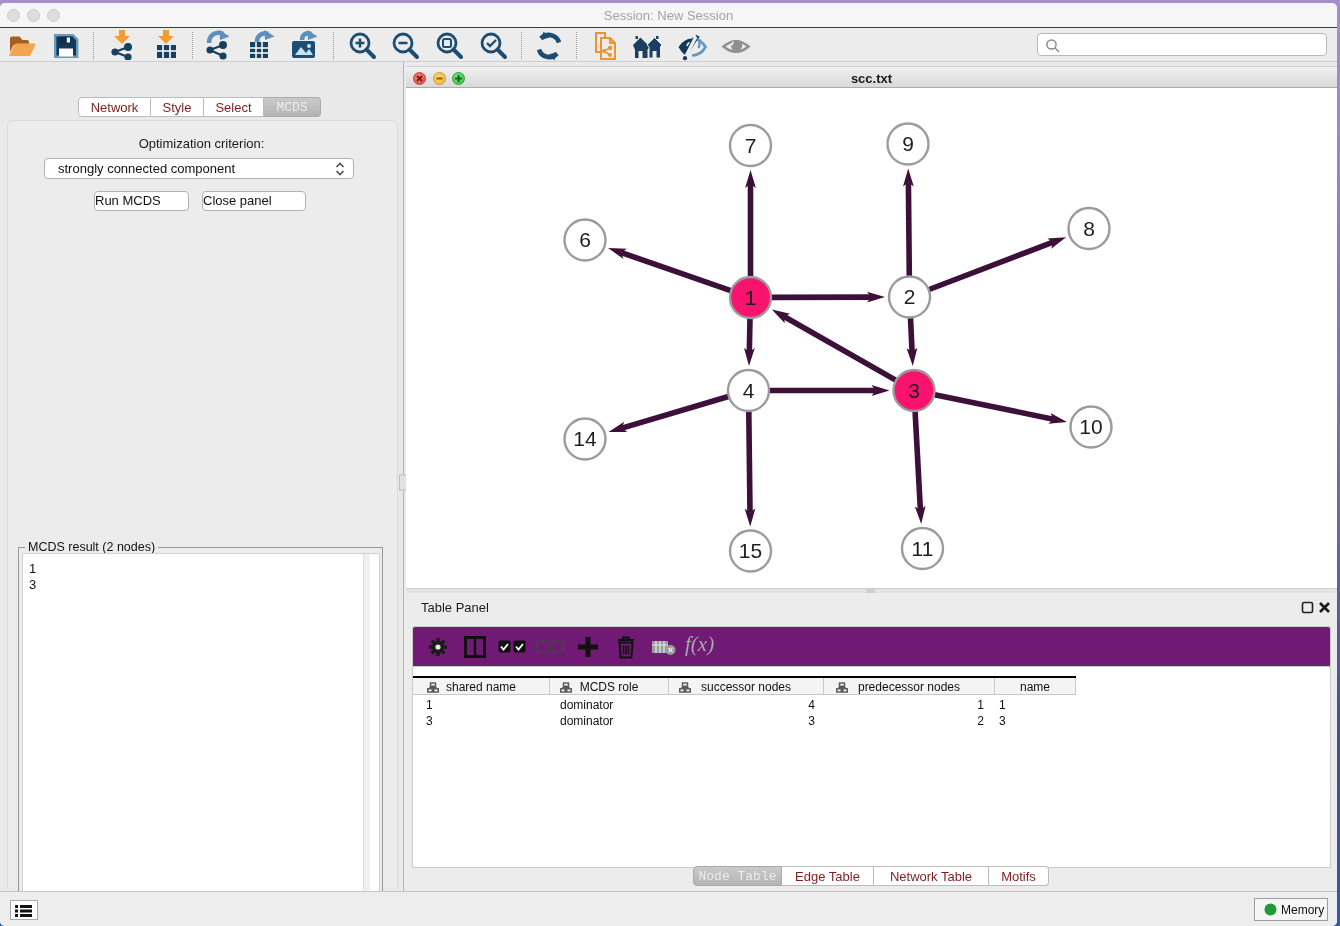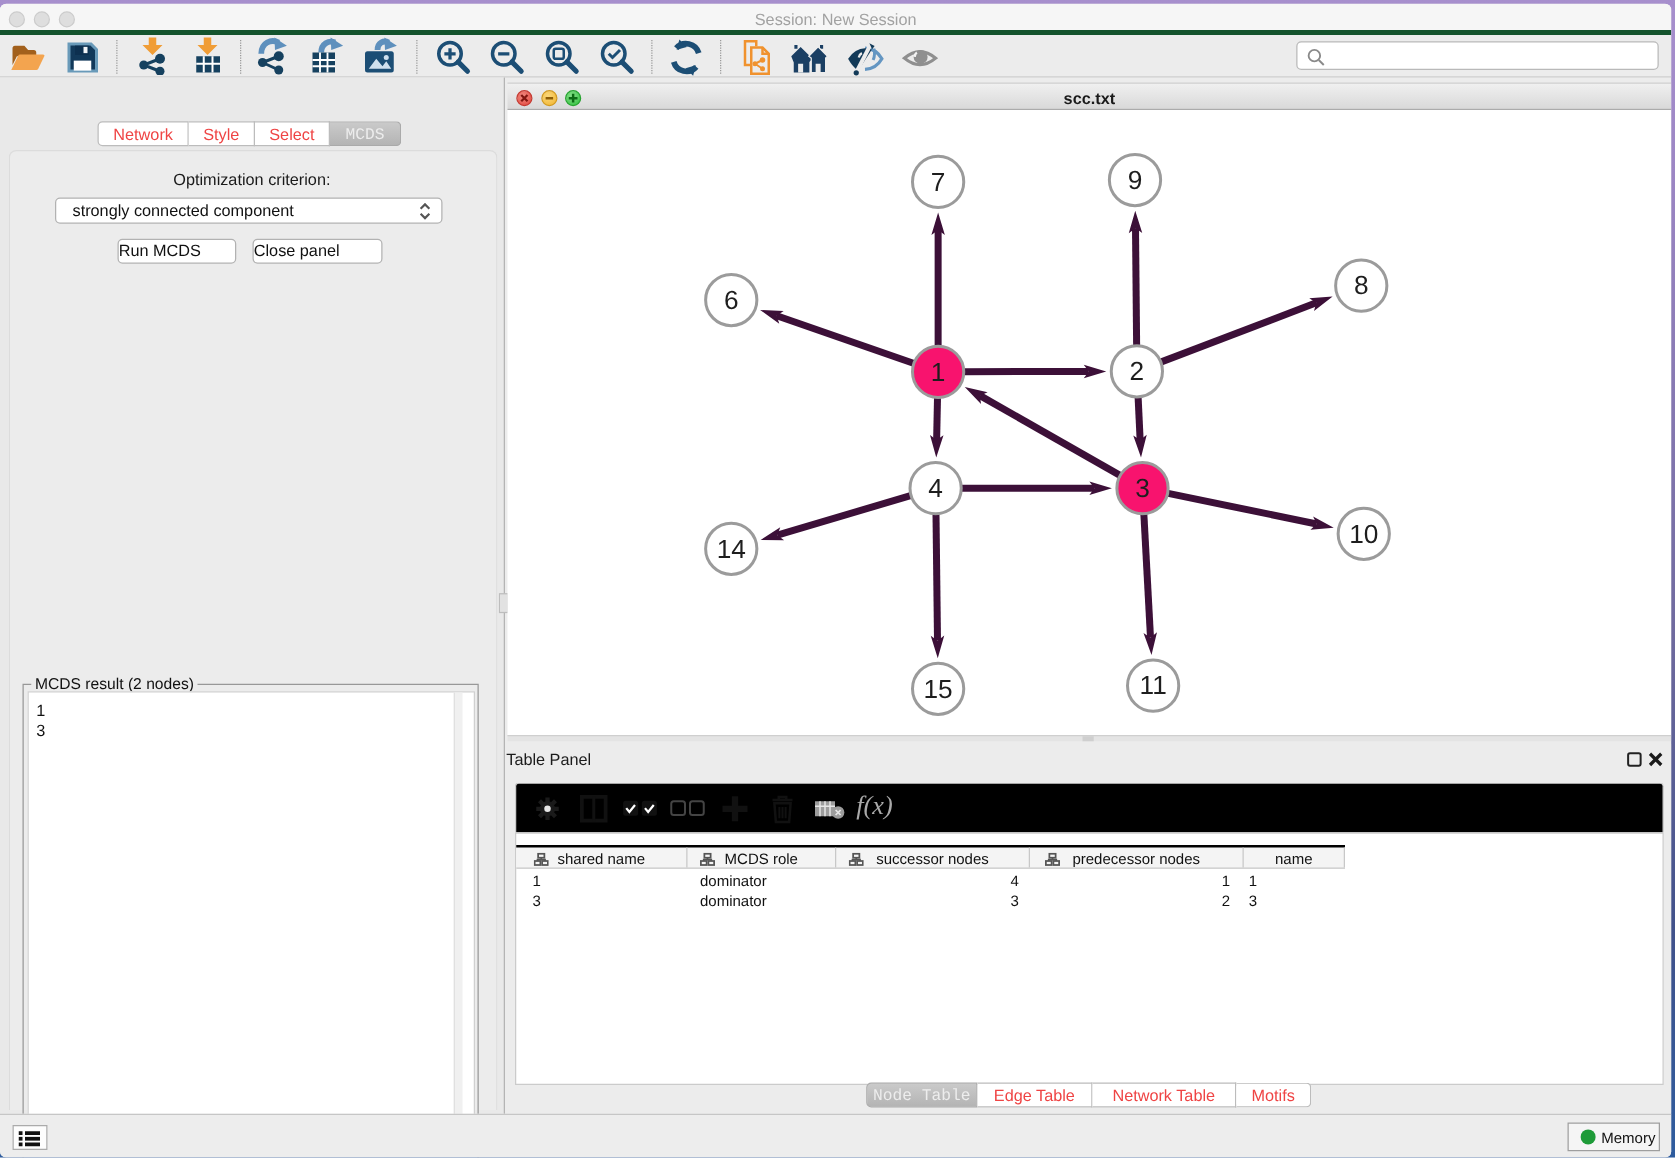--- a/index.html
+++ b/index.html
@@ -1,51 +1,51 @@
 <!DOCTYPE html>
 <html><head><meta charset="utf-8">
 <style>
 * { margin:0; padding:0; box-sizing:border-box; }
 html,body { width:1340px; height:926px; overflow:hidden; font-family:"Liberation Sans", sans-serif; }
 body { background:linear-gradient(180deg,#a78fcd 0%,#9c86c4 15%,#6f6a9e 55%,#41518a 80%,#2e5c9e 100%); position:relative; }
 .win { position:absolute; left:0; top:3px; width:1337px; height:923px; background:#ececec; border-radius:5px 5px 5px 5px; overflow:hidden; }
-.titlebar { position:absolute; left:0; top:0; width:100%; height:25px; background:#f6f6f6; border-bottom:4px solid #14532d; }
+.titlebar { position:absolute; left:0; top:0; width:100%; height:25px; background:#f6f6f6; border-bottom:1px solid #14532d; }
 .tl { position:absolute; top:5.5px; width:13px; height:13px; border-radius:50%; background:#dedede; border:1px solid #cccccc; }
 .title-txt { position:absolute; top:5px; width:100%; text-align:center; font-size:13px; color:#a2a2a2; }
 .toolbar { position:absolute; left:0; top:26px; width:100%; height:33px; background:#ececec; border-bottom:1px solid #cecece; }
 .tsep { position:absolute; top:3px; height:27px; width:0; border-left:1px dotted #9a9a9a; }
 .searchbox { position:absolute; left:1037px; top:4px; width:290px; height:23px; background:#fff; border:1px solid #b9b9b9; border-radius:4px; }
 
 .cpanel { position:absolute; left:0; top:59px; width:404px; height:831px; background:#e9e9e9; border-right:1px solid #b4b4b4; }
 .cp-head { position:absolute; left:0; top:0; width:100%; height:33px; }
 .cp-head .t { position:absolute; left:12px; top:9px; font-size:13px; color:#1c1c1c; }
 .tabset { position:absolute; display:flex; height:20px; }
-.tabset .tab { font-size:13px; color:#ef4444; background:#fff; border:1px solid #bcbcbc; border-left:none; padding:0; display:flex; align-items:center; justify-content:center; }
+.tabset .tab { font-size:13px; color:#7f1d1d; background:#fff; border:1px solid #bcbcbc; border-left:none; padding:0; display:flex; align-items:center; justify-content:center; }
 .tabset .tab:first-child { border-left:1px solid #bcbcbc; border-radius:4px 0 0 4px; }
 .tabset .tab:last-child { border-radius:0 4px 4px 0; }
 .tabset .tab.sel { background:linear-gradient(#cacaca,#b4b4b4); color:#ededed; border-color:#aaa;font-family:Liberation Mono, monospace; }
 .cp-body { position:absolute; left:7px; top:58px; width:391px; height:768px; background:#ececec; border:1px solid #dcdcdc; border-bottom:none; border-radius:6px 6px 0 0; }
 .opt-label { position:absolute; left:0; top:74px; width:100%; text-align:center; font-size:13px; color:#1a1a1a; }
 .dropdown { position:absolute; left:44px; top:96px; width:310px; height:21px; background:#fff; border:1px solid #b2b2b2; border-radius:4px; font-size:13px; color:#111; line-height:19px; padding-left:13px; }
 .btn { position:absolute; height:20px; background:#fff; border:1px solid #b2b2b2; border-radius:4px; font-size:13px; color:#111; text-align:left; line-height:18px; }
 .fieldset { position:absolute; left:18px; top:437px; width:365px; height:436px; border:1px solid #989898;margin-top:48px; }
 .fieldset .legend { position:absolute; left:6px; top:-8px; background:#ececec; padding:0 3px; font-size:12.5px; color:#111; }
 .fieldset .ta { position:absolute; left:3px; top:5px; width:358px; height:359px; background:#fff; border:1px solid #d0d0d0; font-size:13px; color:#111; padding:7px 0 0 6px; line-height:16px; }
 .fieldset .sb { position:absolute; right:12px; top:6px; width:7px; height:357px; background:#f0f0f0; border-left:1px solid #e0e0e0; }
 
 .netframe { position:absolute; left:406px; top:62px; width:931px; height:530px; }
 .net-title { position:absolute; left:0; top:1px; width:100%; height:22px; background:linear-gradient(#f0f0f0,#d9d9d9); border-top:1px solid #cfcfcf; border-bottom:1px solid #ababab; }
 .net-title .t { position:absolute; width:100%; text-align:center; top:4px; font-size:13px; font-weight:700; color:#1a1a1a; }
 .dot { position:absolute; top:4.5px; width:13px; height:13px; border-radius:50%; }
 .canvas { position:absolute; left:0; top:23px; width:931px; height:500px; background:#fff; }
 .net-bot { position:absolute; left:0; top:523px; width:931px; height:5px; background:#e4e4e4; border-top:1px solid #cfcfcf; }
 
 .tpanel { position:absolute; left:405px; top:592px; width:932px; height:295px; background:#ececec; }
-.tp-head-t { position:absolute; left:0; top:5px; font-size:13px; color:#1c1c1c; }
-.tp-tool { position:absolute; left:7px; top:31px; width:919px; height:40px; background:#000000; border:1px solid #cbcbcb; border-bottom:none; border-radius:3px 3px 0 0; }
+.tp-head-t { position:absolute; left:16px; top:5px; font-size:13px; color:#1c1c1c; }
+.tp-tool { position:absolute; left:7px; top:31px; width:919px; height:40px; background:#701a75; border:1px solid #cbcbcb; border-bottom:none; border-radius:3px 3px 0 0; }
 .tp-table { position:absolute; left:7px; top:71px; width:919px; height:202px; background:#fff; border:1px solid #cbcbcb; }
 .th-row { position:absolute; left:0; top:9px; width:663px; height:19px; background:#f4f4f4; border-top:2px solid #000000; border-bottom:1px solid #c8c8c8; }
 .th-cell { position:absolute; top:0; height:100%; border-right:1px solid #c8c8c8; font-size:12px; color:#111; text-align:center; line-height:18px; }
 .td { position:absolute; font-size:12px; color:#111; height:16px; line-height:16px; }
 
 .statusbar { position:absolute; left:0; top:888px; width:1337px; height:35px; background:#ededed; border-top:1px solid #c6c6c6; }
 .membtn { position:absolute; right:9px; top:6px; width:74px; height:23px; background:#f5f5f5; border:1px solid #9e9e9e; font-size:12px; color:#111; }
 .listbtn { position:absolute; left:10px; top:8px; width:28px; height:20px; background:#fdfdfd; border:1px solid #ababab; }
 </style></head>
 <body>

